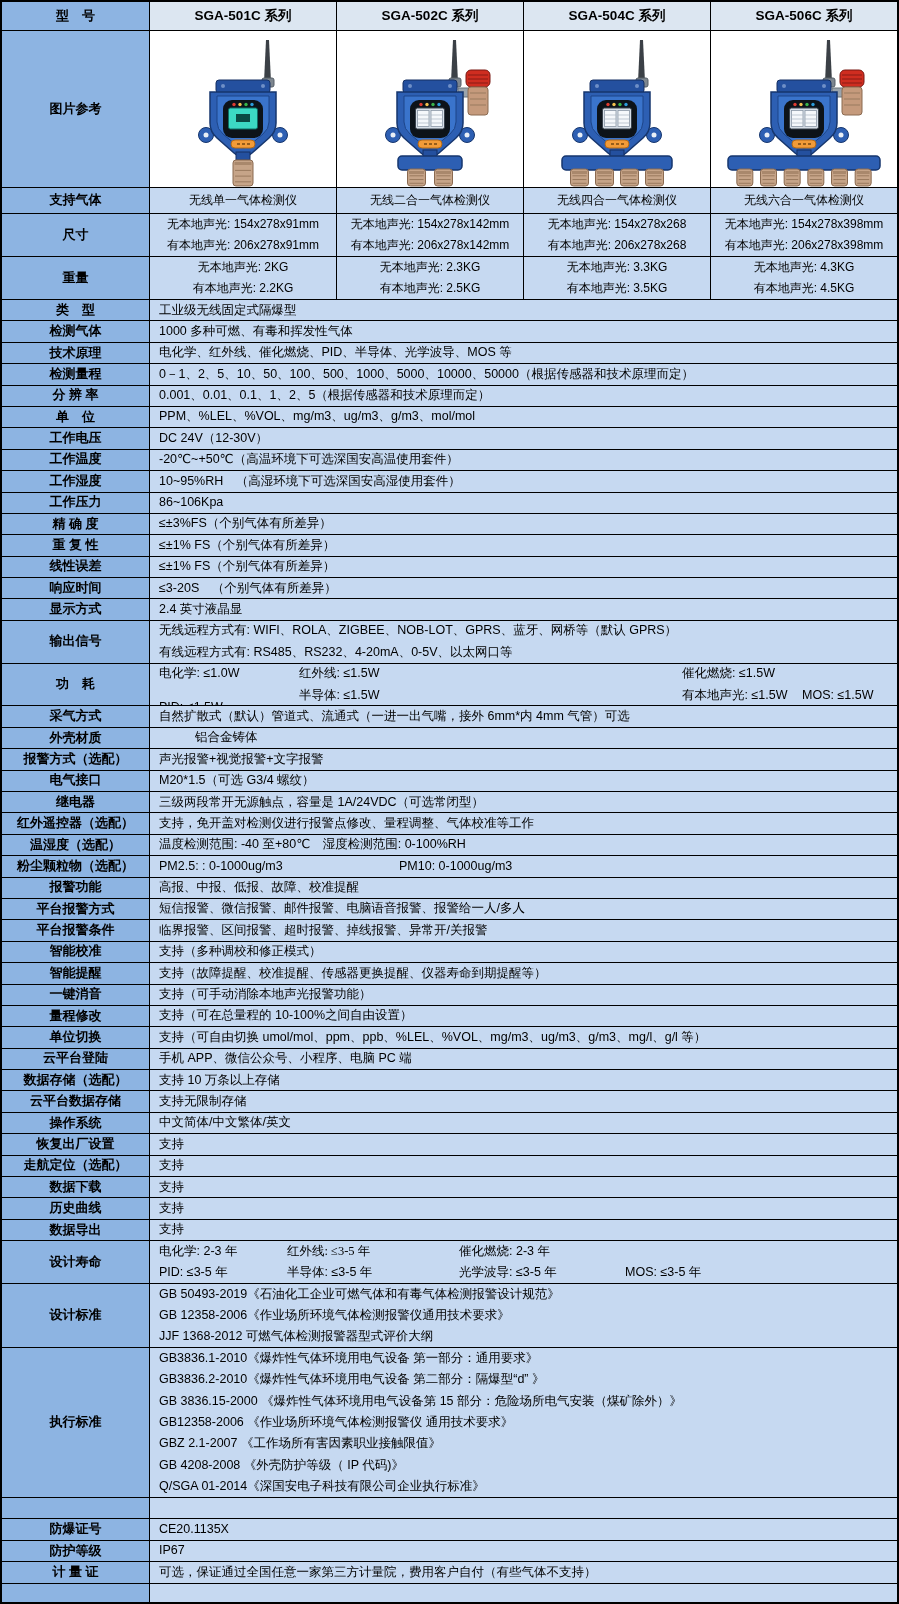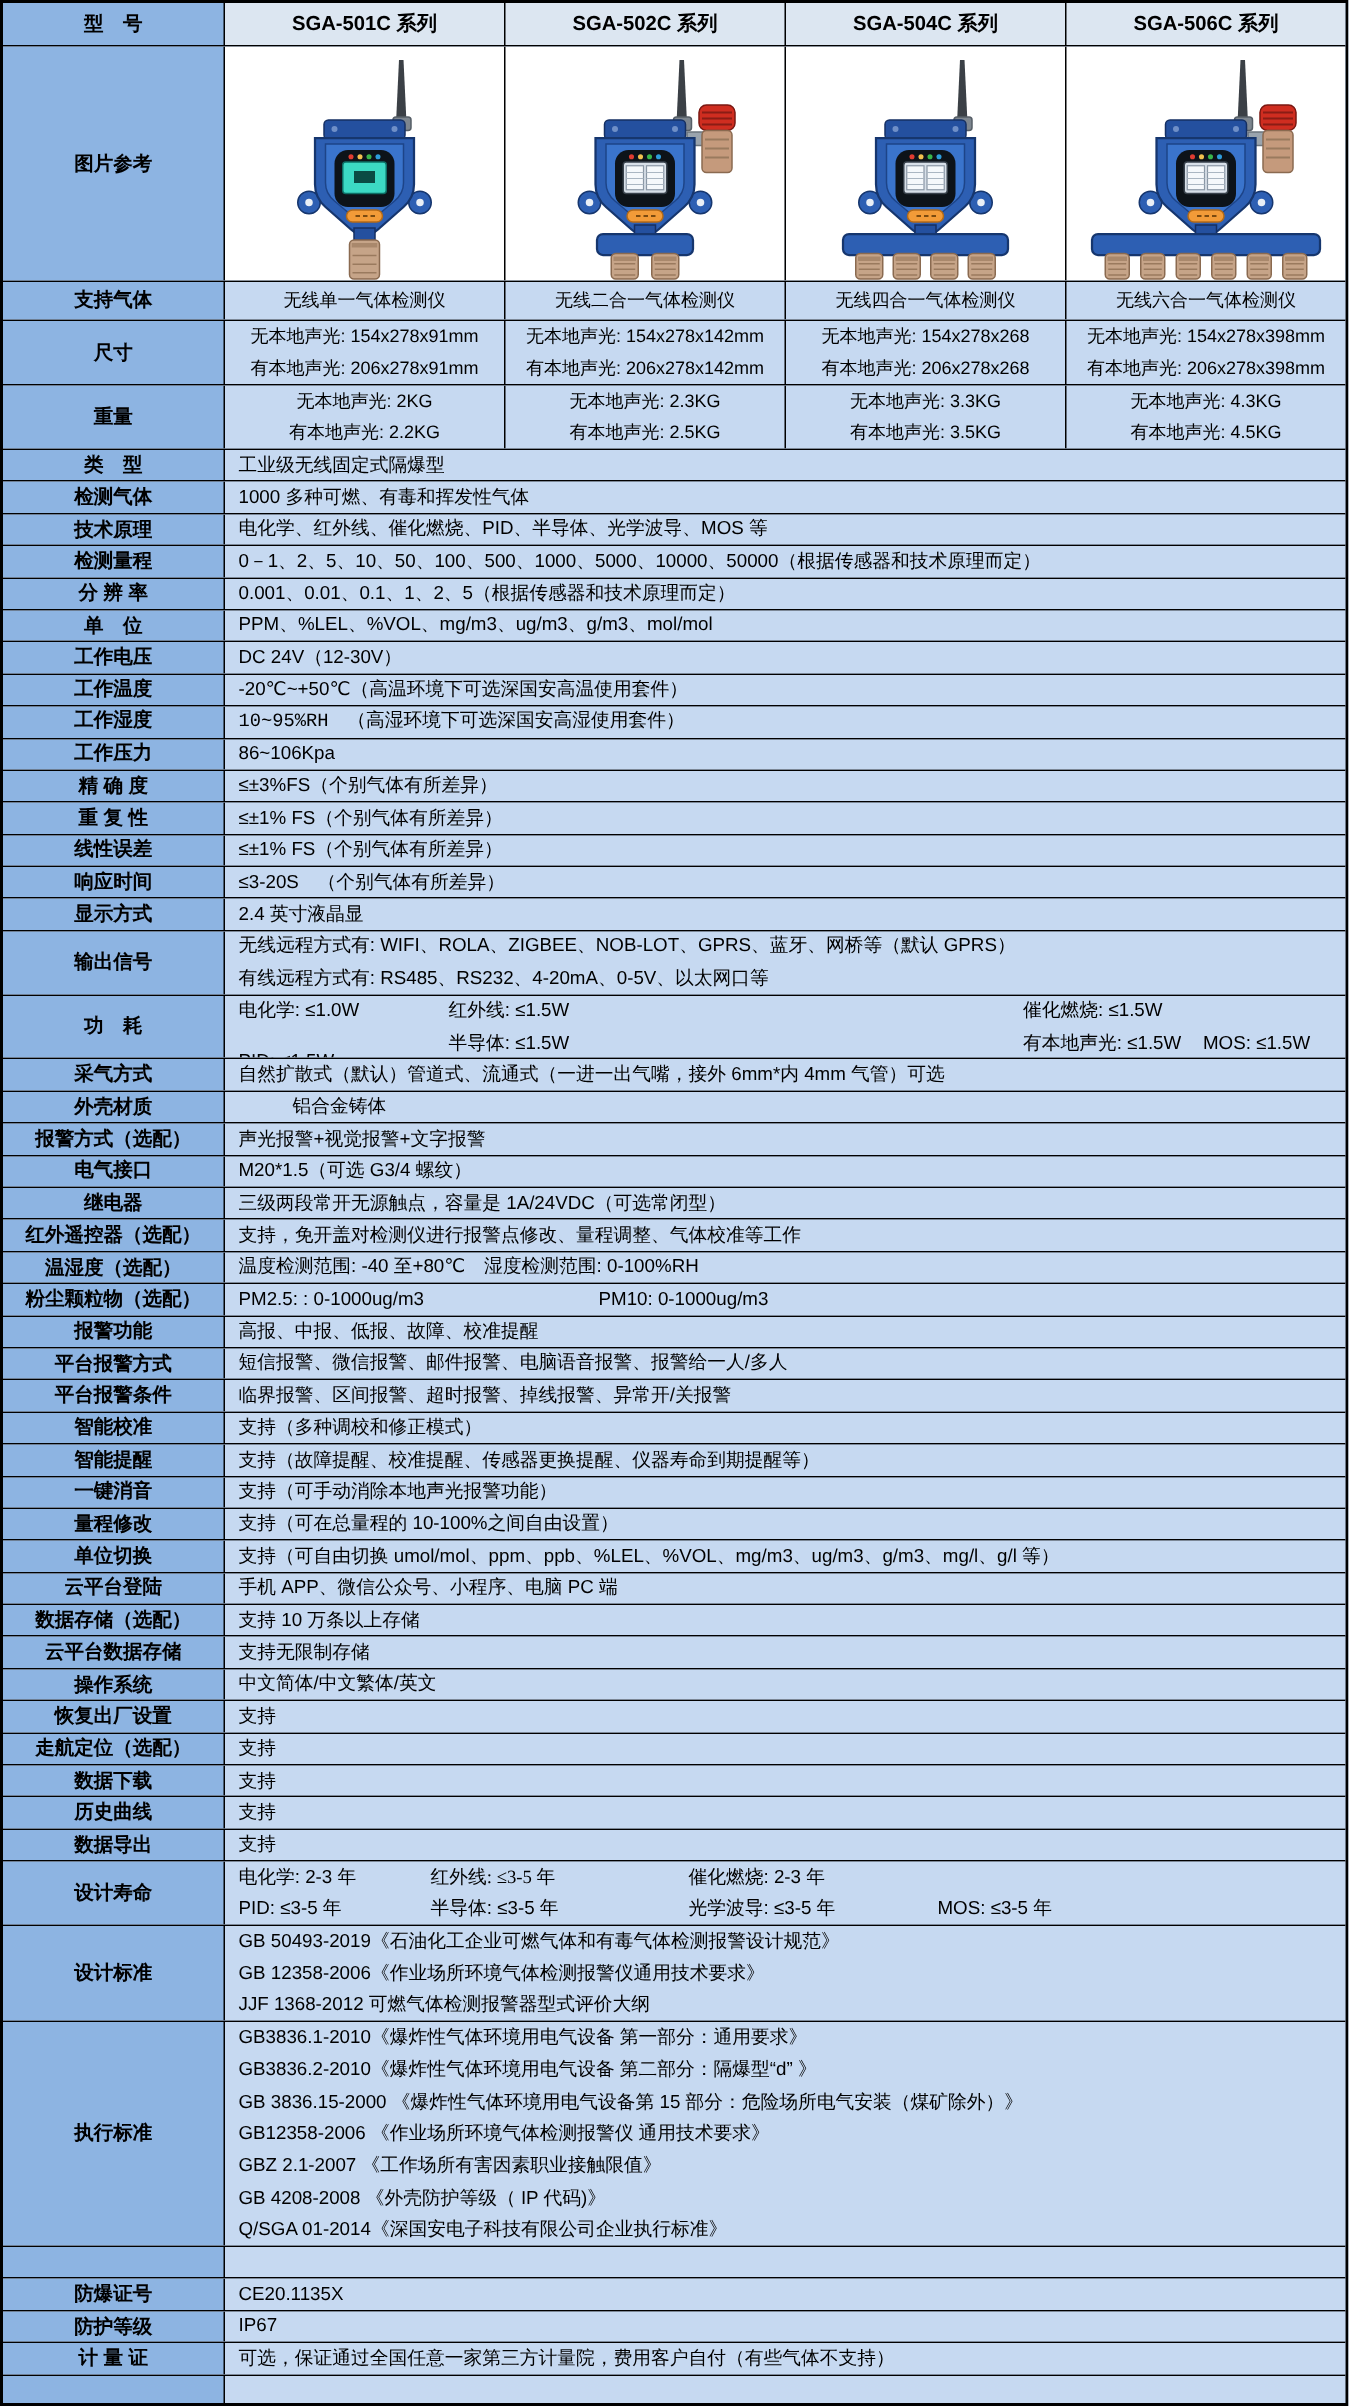--- a/index.html
+++ b/index.html
@@ -333,21 +333,21 @@
       <div class="value-cell">
         <div class="vline">DC 24V（12-30V）</div>
       </div>
     </div>
     <div class="row" style="height: 21.4px;">
       <div class="label-cell">工作温度</div>
       <div class="value-cell">
         <div class="vline">-20℃~+50℃（高温环境下可选深国安高温使用套件）</div>
       </div>
     </div>
-    <div class="row" style="height: 21.4px; font-family: Liberation Mono, monospace;">
+    <div class="row" style="height: 21.4px;">
       <div class="label-cell">工作湿度</div>
       <div class="value-cell">
         <div class="vline">10~95%RH　（高湿环境下可选深国安高湿使用套件）</div>
       </div>
     </div>
     <div class="row" style="height: 21.4px;">
       <div class="label-cell">工作压力</div>
       <div class="value-cell">
         <div class="vline">86~106Kpa</div>
       </div>

